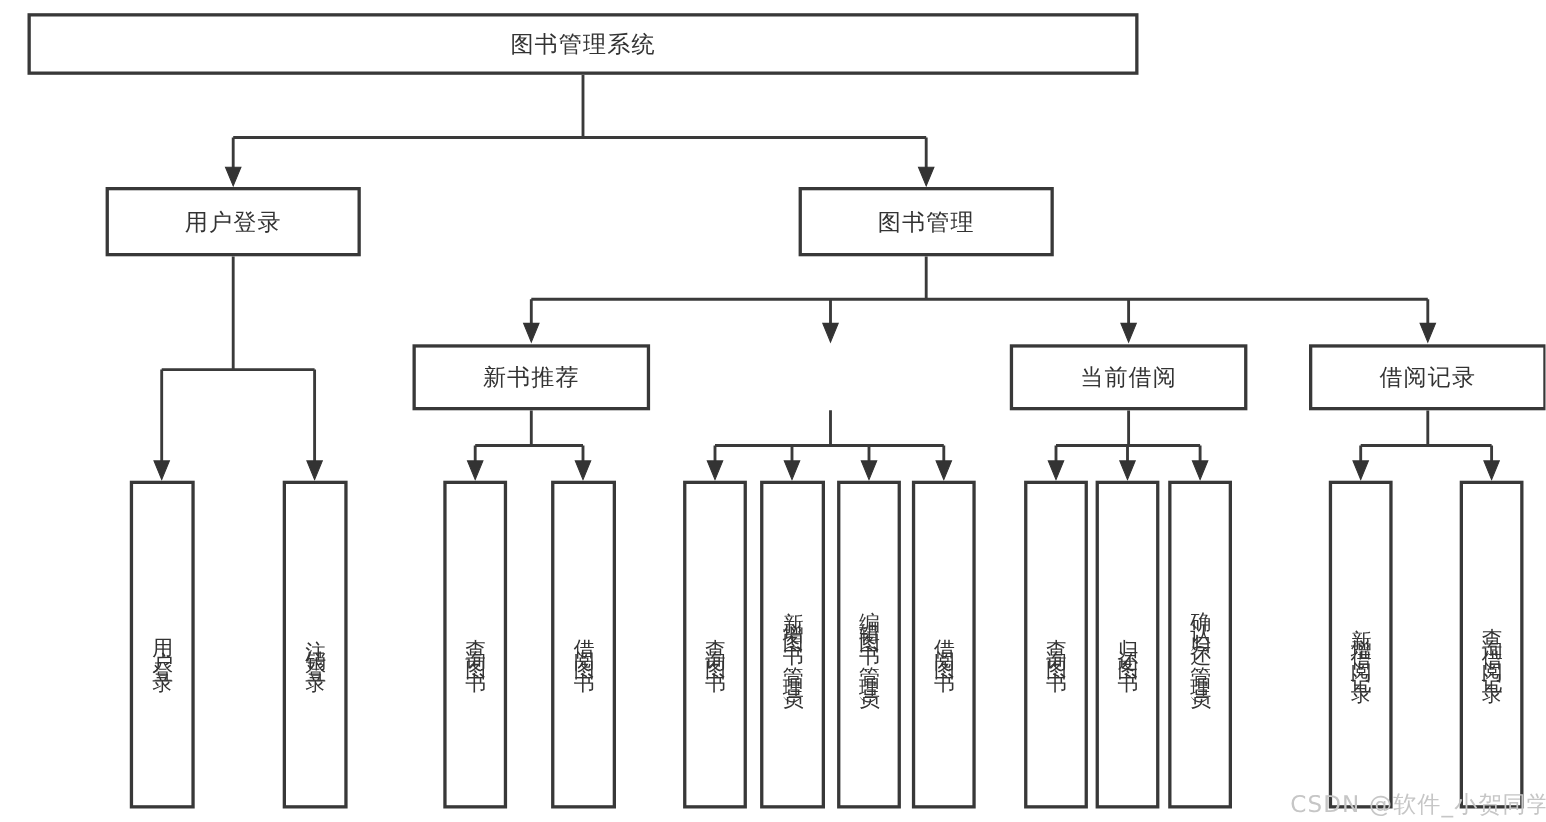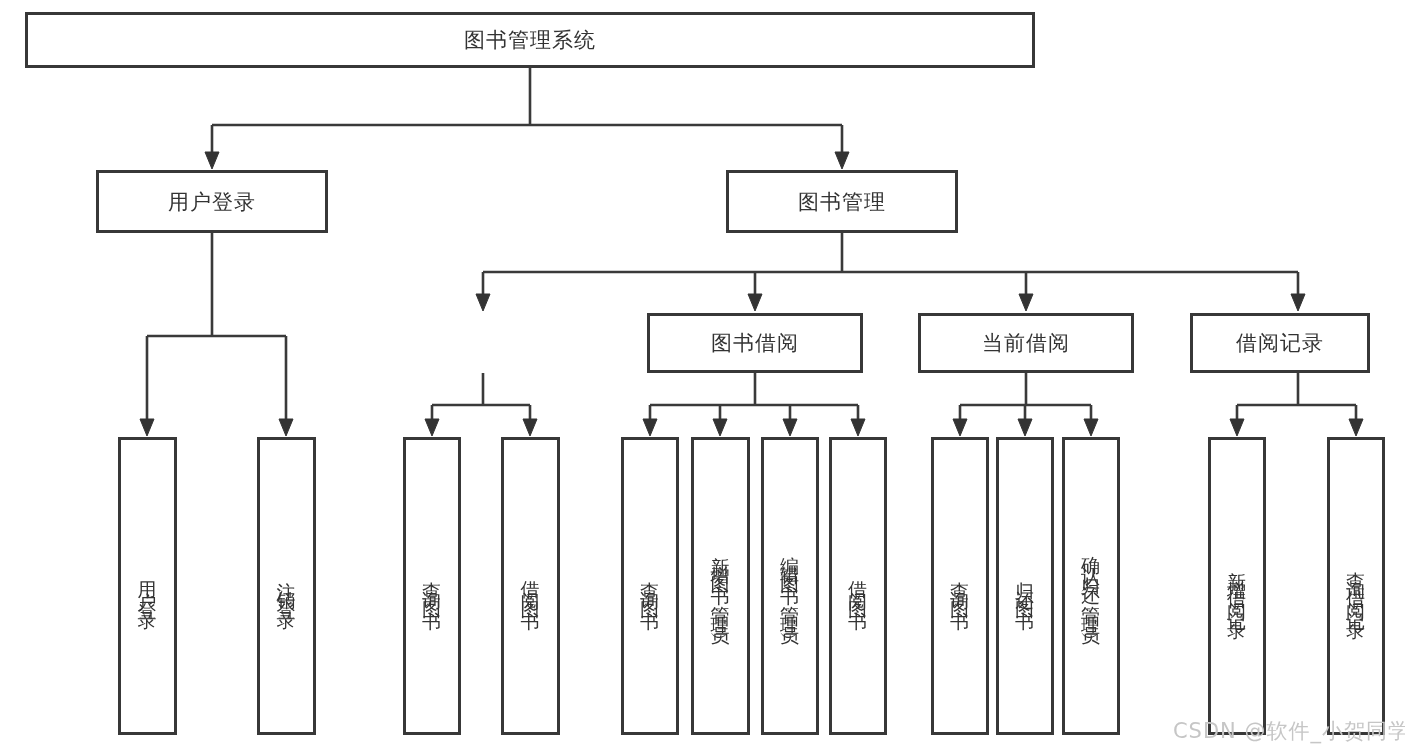--- a/index.html
+++ b/index.html
@@ -116,27 +116,27 @@
     <span>图书管理系统</span>
   </div>
 
   <div class="node" style="left:83px; top:170px; width:232px; height:63px;">
     <span>用户登录</span>
   </div>
   <div class="node" style="left:713px; top:170px; width:232px; height:63px;font-family:Liberation Serif, serif;">
     <span>图书管理</span>
   </div>
 
-  <div class="node" style="left:634px; top:313px; width:216px; height:60px;">
-    <span>图书借阅</span>
+  <div class="node" style="left:362px; top:313px; width:216px; height:60px;">
+    <span>新书推荐</span>
   </div>
   <div class="node" style="left:905px; top:313px; width:216px; height:60px;text-align:right;">
     <span>当前借阅</span>
   </div>
-  <div class="node" style="left:1177px; top:313px; width:180px; height:60px;">
+  <div class="node" style="left:1177px; top:313px; width:216px; height:60px;">
     <span>借阅记录</span>
   </div>
 
   <div class="node leaf" style="left:105px; top:437px; width:59px; height:298px;">
     <span class="vtext">用户登录</span>
   </div>
   <div class="node leaf" style="left:244px; top:437px; width:59px; height:298px;">
     <span class="vtext">注销登录</span>
   </div>
 

